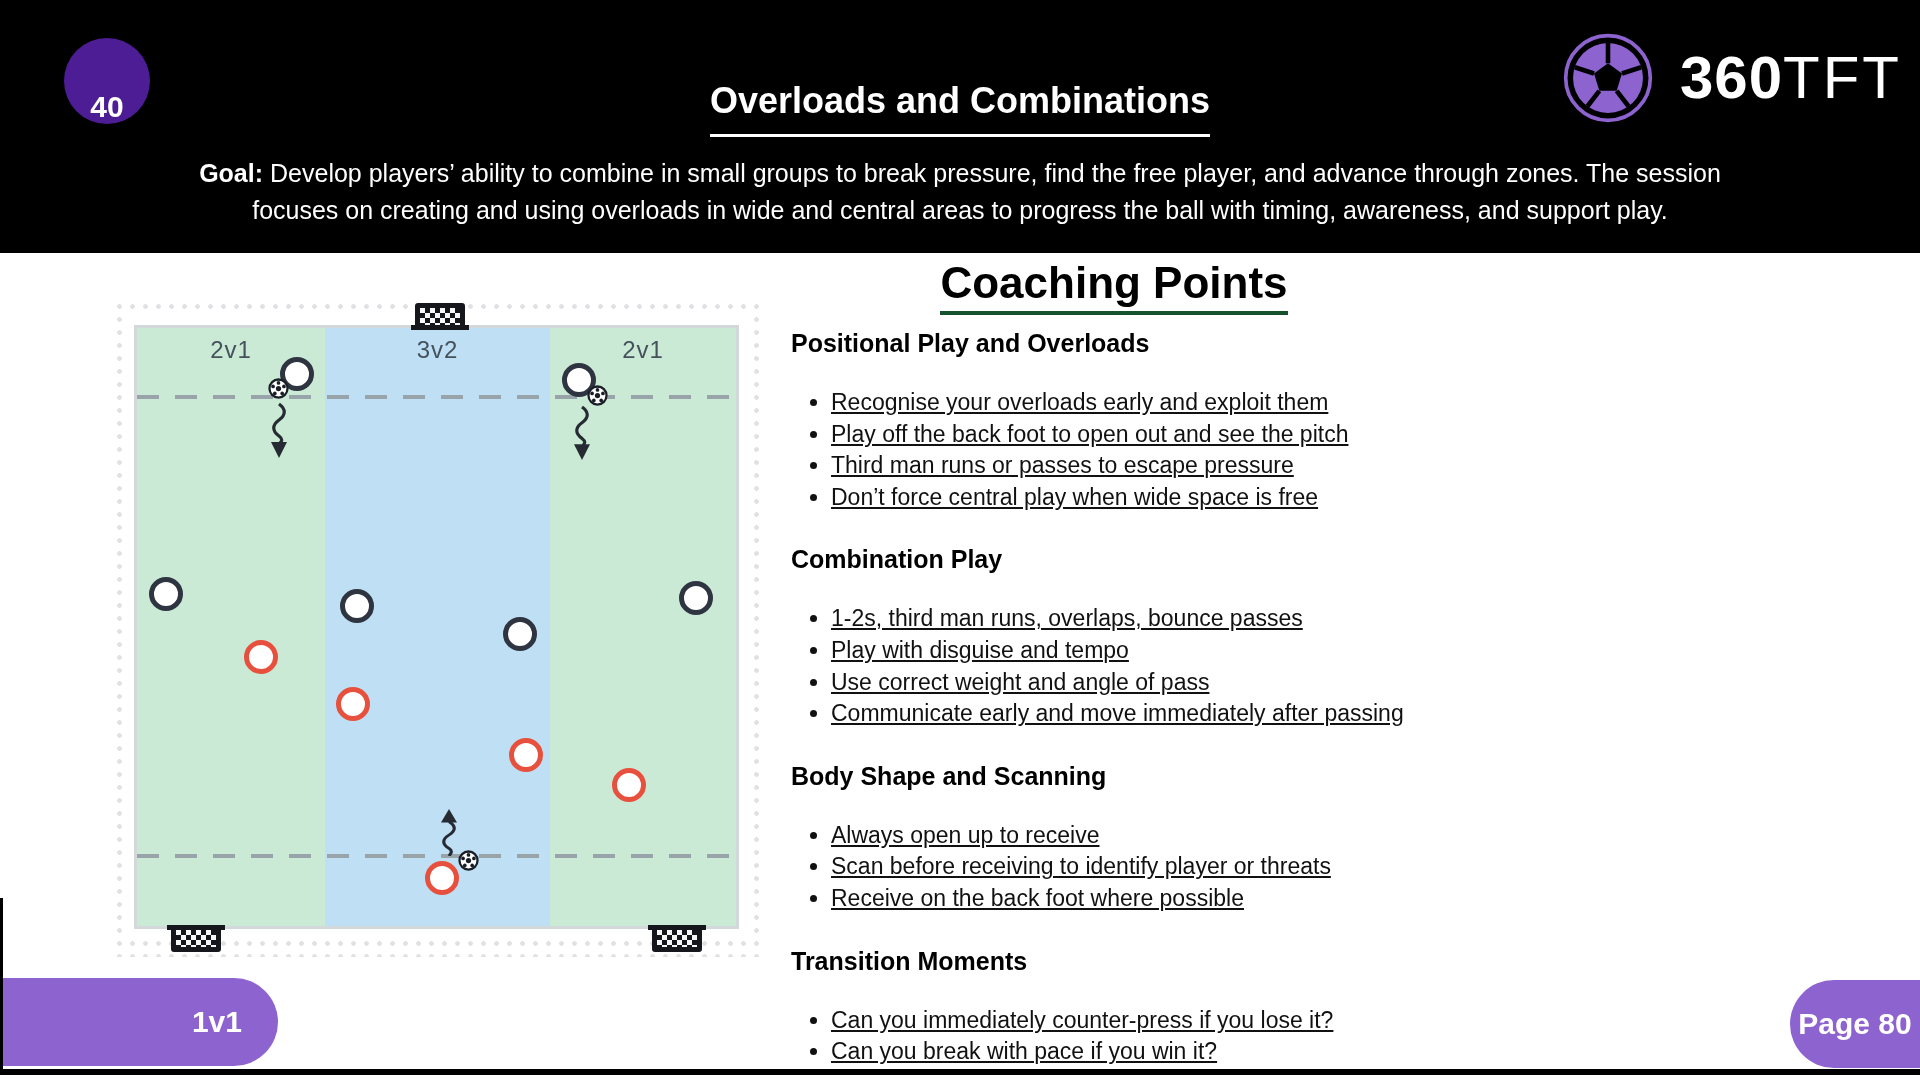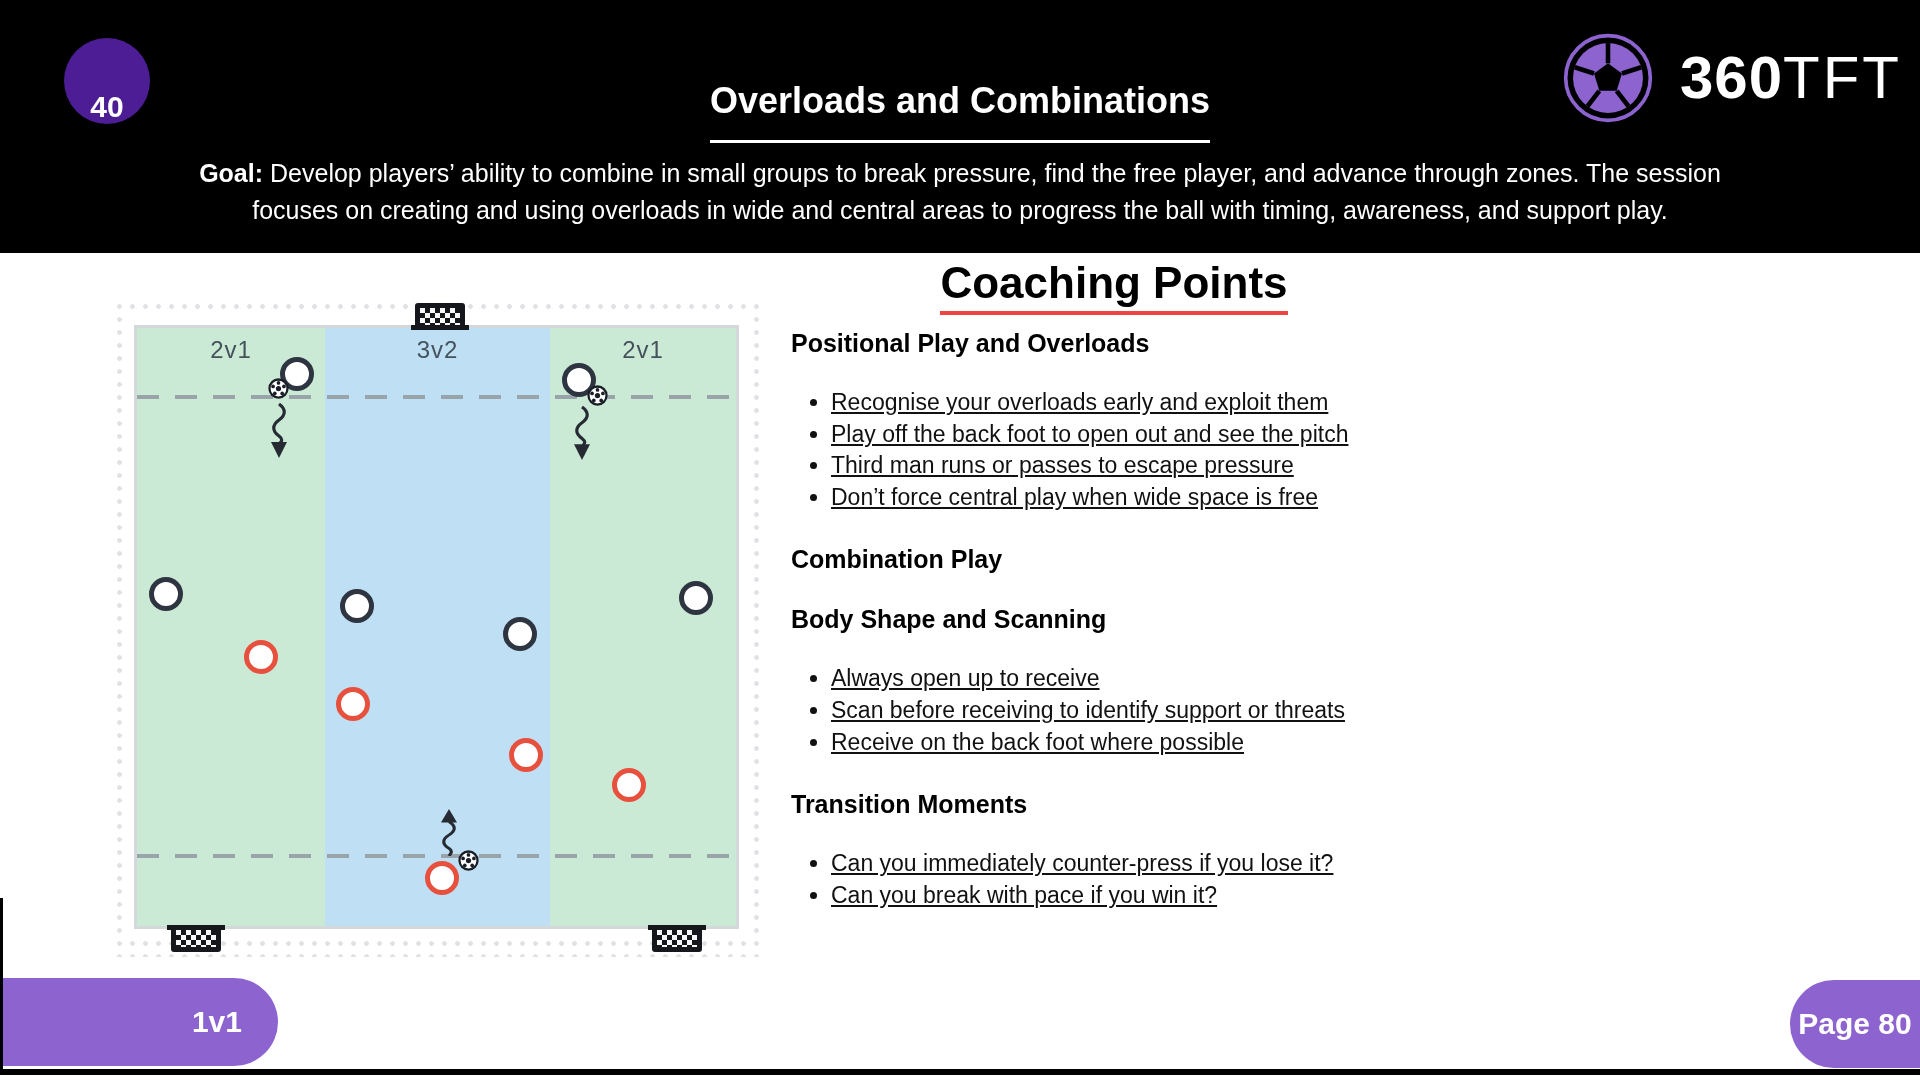--- a/index.html
+++ b/index.html
@@ -6,21 +6,21 @@
   .page{position:relative;width:1920px;height:1080px;overflow:hidden;background:#ffffff;
         font-family:"Liberation Sans",sans-serif;}
 
   
   .header-bar{position:absolute;left:0;top:0;width:1920px;height:253px;background:#000;}
   .session-badge{position:absolute;left:64px;top:38px;width:86px;height:86px;border-radius:50%;
         background:#4c1d95;display:flex;align-items:flex-end;justify-content:center;}
   .session-badge span{color:#fff;font-size:30px;font-weight:bold;}
   .page-title{position:absolute;left:0;top:80px;width:1920px;text-align:center;}
   .page-title span{display:inline-block;color:#fff;font-size:36px;font-weight:bold;
-        border-bottom:3px solid #fff;padding-bottom:18px;}
+        border-bottom:3px solid #fff;padding-bottom:12px;}
   .goal-statement{position:absolute;left:60px;top:155px;width:1800px;text-align:center;
         color:#fff;font-size:25px;line-height:37px;font-weight:400;}
   .goal-statement b{font-weight:bold;}
 
   
   .logo{position:absolute;right:18px;top:30px;height:96px;display:flex;align-items:center;}
   .logo-ball{width:92px;height:92px;margin-right:14px;}
   .logo-word{color:#fff;font-size:60px;letter-spacing:1px;line-height:96px;}
   .logo-word .n{font-weight:800;margin-left:12px;}
   .logo-word .s{font-weight:300;letter-spacing:3px;}
@@ -45,21 +45,21 @@
   .goal.bottom::after{top:-5px;}
   .player{position:absolute;width:34px;height:34px;border-radius:50%;background:#fff;box-sizing:border-box;}
   .player.dark{border:5px solid #2e3440;}
   .player.red{border:5px solid #e8503e;}
   .ballwrap{position:absolute;width:21px;height:21px;}
   .arrow{position:absolute;}
 
   
   .coaching-title{position:absolute;left:791px;top:258px;width:646px;text-align:center;}
   .coaching-title span{display:inline-block;font-size:44px;font-weight:bold;color:#000;
-        border-bottom:4px solid #ef4444;padding-bottom:3px;}
+        border-bottom:4px solid #14532d;padding-bottom:3px;}
   .coaching-sections{position:absolute;left:791px;top:327px;width:820px;color:#111;}
   .coaching-sections h3{font-size:25px;line-height:32px;font-weight:bold;margin:0 0 28px 0;color:#000;}
   .coaching-sections ul{margin:0 0 30px 0;padding-left:40px;list-style:disc;text-decoration:underline;}
   .coaching-sections li{font-size:23px;line-height:31.6px;}
 
   
   .variant-pill{position:absolute;left:0;top:978px;width:278px;height:88px;background:#8d63cf;
         border-radius:0 44px 44px 0;display:flex;align-items:center;justify-content:flex-end;
         padding-right:36px;box-sizing:border-box;}
   .variant-pill span{color:#fff;font-size:30px;font-weight:bold;}
@@ -176,24 +176,30 @@
   </div>
   <div class="coaching-sections">
       <h3>Positional Play and Overloads</h3>
       <ul>
         <li>Recognise your overloads early and exploit them</li>
         <li>Play off the back foot to open out and see the pitch</li>
         <li>Third man runs or passes to escape pressure</li>
         <li>Don’t force central play when wide space is free</li>
       </ul>
       <h3>Combination Play</h3>
+      <ul>
+        <li>1-2s, third man runs, overlaps, bounce passes</li>
+        <li>Play with disguise and tempo</li>
+        <li>Use correct weight and angle of pass</li>
+        <li>Communicate early and move immediately after passing</li>
+      </ul>
       <h3>Body Shape and Scanning</h3>
       <ul>
         <li>Always open up to receive</li>
-        <li>Scan before receiving to identify support or threats</li>
+        <li>Scan before receiving to identify player or threats</li>
         <li>Receive on the back foot where possible</li>
       </ul>
       <h3>Transition Moments</h3>
       <ul>
         <li>Can you immediately counter-press if you lose it?</li>
         <li>Can you break with pace if you win it?</li>
       </ul>
     </div>
 
   <div class="variant-pill">

